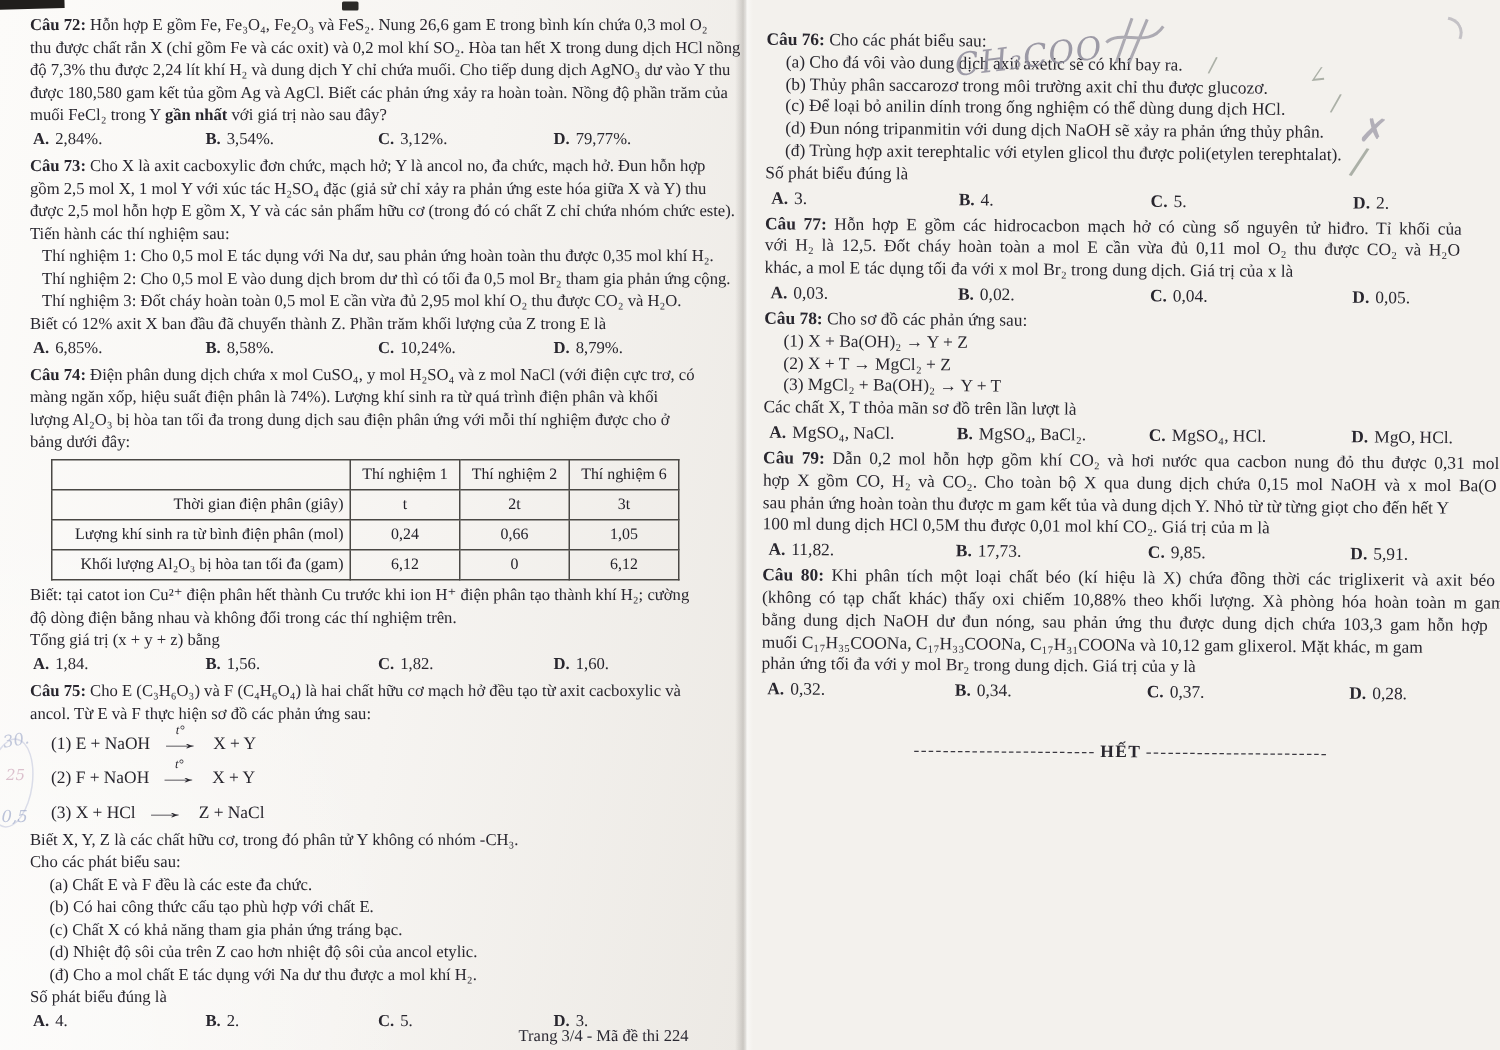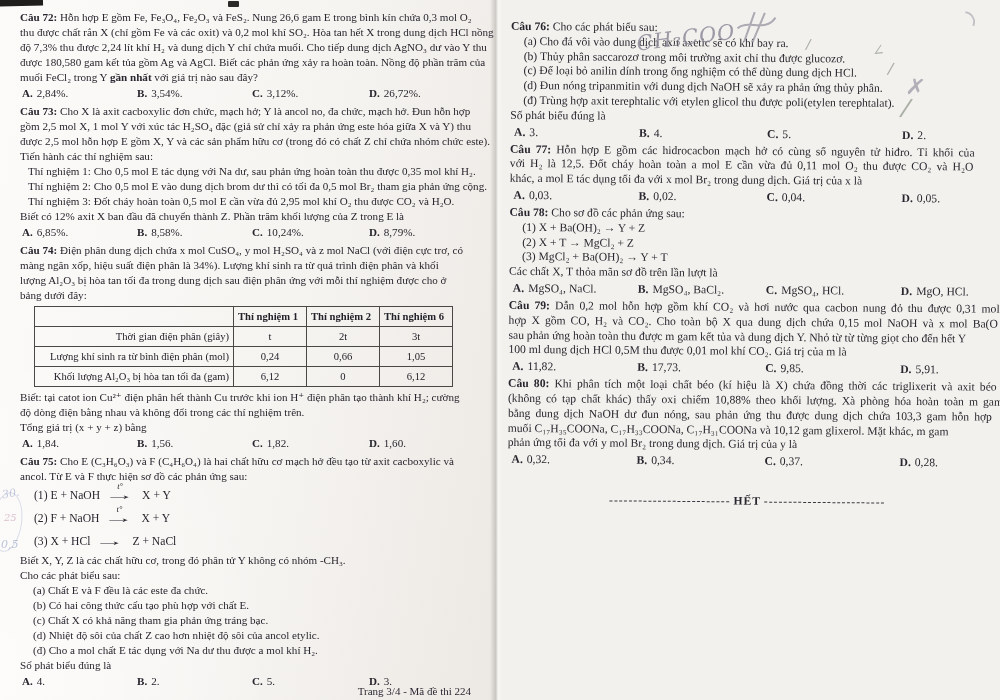--- a/index.html
+++ b/index.html
@@ -36,25 +36,25 @@
   .ol{font-weight:bold;margin-right:4px;}
   
   .rxn{padding-left:14px;height:23px;line-height:23px;font-size:11.6px;white-space:nowrap;}
   .rxa{position:relative;display:inline-block;margin:0 16px 0 14px;}
   .rxa i{position:absolute;top:-9px;left:50%;transform:translateX(-50%);font-size:8.5px;font-style:italic;}
   .rxa .ar{display:inline-block;transform:scaleX(2.6);font-size:12px;}
   .rxnp{padding-left:13px;}
   
   .tbl{border-collapse:collapse;margin:3px 0 3px 14px;font-size:10.6px;color:#232129;}
   .tbl th,.tbl td{border:1px solid #4a4845;padding:1px 4px;height:17px;}
-  .tbl th{font-weight:bold;text-align:left;width:64px;}
+  .tbl th{font-weight:normal;text-align:center;width:64px;}
   .tbl td.val{text-align:center;}
   .tbl td.lab{width:190px;text-align:right;}
   
-  .footer{position:absolute;bottom:3px;right:26px;font-size:11px;color:#2b2933;}
+  .footer{position:absolute;bottom:3px;right:38px;font-size:11px;color:#2b2933;}
   .het{margin-top:26px;width:480px;text-align:center;font-size:11.6px;}
   .het b{letter-spacing:1px;}
   .dash{letter-spacing:1px;color:#3a3840;}
   
   .hw{position:absolute;font-family:"DejaVu Serif",serif;pointer-events:none;}
   .hw-formula{left:636px;top:16px;font-size:21px;font-style:italic;color:#8e8b9a;
      transform:rotate(-7deg);letter-spacing:1px;opacity:.85;}
   .hw-tick{color:#9aa096;opacity:.8;}
   .m-a{left:806px;top:36px;font-size:14px;transform:rotate(10deg);}
   .m-b{left:872px;top:41px;font-size:15px;transform:rotate(-6deg);}
@@ -81,42 +81,42 @@
 
     <div class="ln"><b class="qlab">Câu 72:</b> <span>Hỗn hợp E gồm Fe, Fe₃O₄, Fe₂O₃ và FeS₂. Nung 26,6 gam E trong bình kín chứa 0,3 mol O₂</span></div>
     <div class="ln">thu được chất rắn X (chỉ gồm Fe và các oxit) và 0,2 mol khí SO₂. Hòa tan hết X trong dung dịch HCl nồng</div>
     <div class="ln">độ 7,3% thu được 2,24 lít khí H₂ và dung dịch Y chỉ chứa muối. Cho tiếp dung dịch AgNO₃ dư vào Y thu</div>
     <div class="ln">được 180,580 gam kết tủa gồm Ag và AgCl. Biết các phản ứng xảy ra hoàn toàn. Nồng độ phần trăm của</div>
     <div class="ln"><span>muối FeCl₂ trong Y </span><b>gần nhất</b><span> với giá trị nào sau đây?</span></div>
     <div class="opts">
         <span class="opt"><b class="ol">A.</b><span>2,84%.</span></span>
         <span class="opt"><b class="ol">B.</b><span>3,54%.</span></span>
         <span class="opt"><b class="ol">C.</b><span>3,12%.</span></span>
-        <span class="opt"><b class="ol">D.</b><span>26,72%.</span></span>
+        <span class="opt"><b class="ol">D.</b><span>79,77%.</span></span>
       </div>
 
     <div class="ln qgap"><b class="qlab">Câu 73:</b> <span>Cho X là axit cacboxylic đơn chức, mạch hở; Y là ancol no, đa chức, mạch hở. Đun hỗn hợp</span></div>
     <div class="ln">gồm 2,5 mol X, 1 mol Y với xúc tác H₂SO₄ đặc (giả sử chỉ xảy ra phản ứng este hóa giữa X và Y) thu</div>
     <div class="ln">được 2,5 mol hỗn hợp E gồm X, Y và các sản phẩm hữu cơ (trong đó có chất Z chỉ chứa nhóm chức este).</div>
     <div class="ln">Tiến hành các thí nghiệm sau:</div>
     <div>
         <div class="ln exp">Thí nghiệm 1: Cho 0,5 mol E tác dụng với Na dư, sau phản ứng hoàn toàn thu được 0,35 mol khí H₂.</div>
         <div class="ln exp">Thí nghiệm 2: Cho 0,5 mol E vào dung dịch brom dư thì có tối đa 0,5 mol Br₂ tham gia phản ứng cộng.</div>
         <div class="ln exp">Thí nghiệm 3: Đốt cháy hoàn toàn 0,5 mol E cần vừa đủ 2,95 mol khí O₂ thu được CO₂ và H₂O.</div>
       </div>
     <div class="ln">Biết có 12% axit X ban đầu đã chuyển thành Z. Phần trăm khối lượng của Z trong E là</div>
     <div class="opts">
         <span class="opt"><b class="ol">A.</b><span>6,85%.</span></span>
         <span class="opt"><b class="ol">B.</b><span>8,58%.</span></span>
         <span class="opt"><b class="ol">C.</b><span>10,24%.</span></span>
         <span class="opt"><b class="ol">D.</b><span>8,79%.</span></span>
       </div>
 
     <div class="ln qgap"><b class="qlab">Câu 74:</b> <span>Điện phân dung dịch chứa x mol CuSO₄, y mol H₂SO₄ và z mol NaCl (với điện cực trơ, có</span></div>
-    <div class="ln">màng ngăn xốp, hiệu suất điện phân là 34%). Lượng khí sinh ra từ quá trình điện phân và khối</div>
+    <div class="ln">màng ngăn xốp, hiệu suất điện phân là 74%). Lượng khí sinh ra từ quá trình điện phân và khối</div>
     <div class="ln">lượng Al₂O₃ bị hòa tan tối đa trong dung dịch sau điện phân ứng với mỗi thí nghiệm được cho ở</div>
     <div class="ln">bảng dưới đây:</div>
 
     <table class="tbl">
       <tbody>
           <tr>
         <td class="lab"></td>
         <th>Thí nghiệm 1</th>
         <th>Thí nghiệm 2</th>
         <th>Thí nghiệm 6</th>
@@ -158,21 +158,21 @@
     <div class="rxn"><span>(1) E + NaOH</span><span class="rxa"><i>t°</i><span class="ar">→</span></span><span>X + Y</span></div>
     <div class="rxn"><span>(2) F + NaOH</span><span class="rxa"><i>t°</i><span class="ar">→</span></span><span>X + Y</span></div>
     <div class="rxn"><span>(3) X + HCl</span><span class="rxa"><i></i><span class="ar">→</span></span><span>Z + NaCl</span></div>
 
     <div class="ln">Biết X, Y, Z là các chất hữu cơ, trong đó phân tử Y không có nhóm -CH₃.</div>
     <div class="ln">Cho các phát biểu sau:</div>
     <div>
         <div class="ln ind">(a) Chất E và F đều là các este đa chức.</div>
         <div class="ln ind">(b) Có hai công thức cấu tạo phù hợp với chất E.</div>
         <div class="ln ind">(c) Chất X có khả năng tham gia phản ứng tráng bạc.</div>
-        <div class="ln ind">(d) Nhiệt độ sôi của chất Z cao hơn nhiệt độ sôi của ancol etylic.</div>
+        <div class="ln ind">(d) Nhiệt độ sôi của trên Z cao hơn nhiệt độ sôi của ancol etylic.</div>
         <div class="ln ind">(đ) Cho a mol chất E tác dụng với Na dư thu được a mol khí H₂.</div>
       </div>
     <div class="ln">Số phát biểu đúng là</div>
     <div class="opts">
         <span class="opt"><b class="ol">A.</b><span>4.</span></span>
         <span class="opt"><b class="ol">B.</b><span>2.</span></span>
         <span class="opt"><b class="ol">C.</b><span>5.</span></span>
         <span class="opt"><b class="ol">D.</b><span>3.</span></span>
       </div>
 

